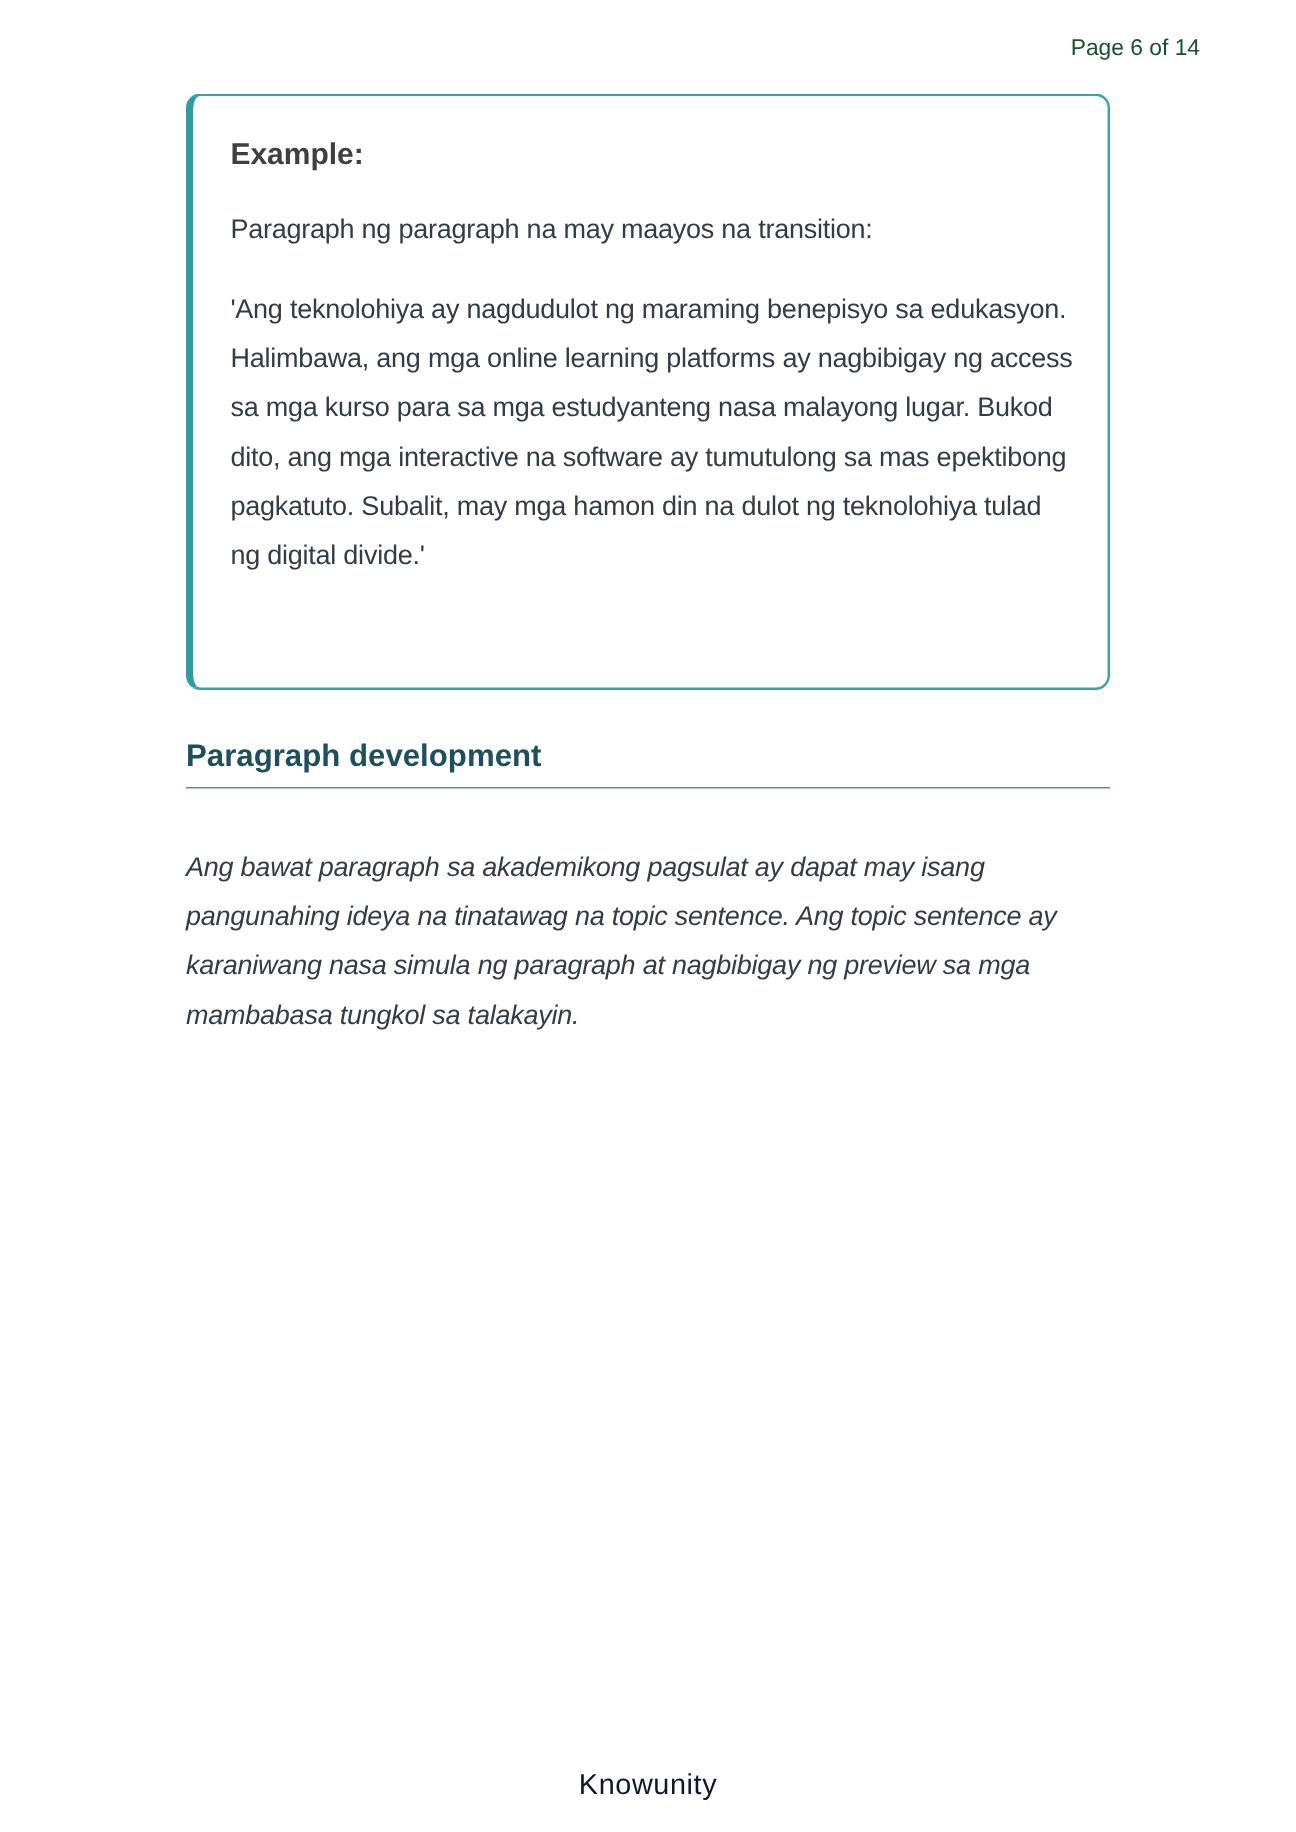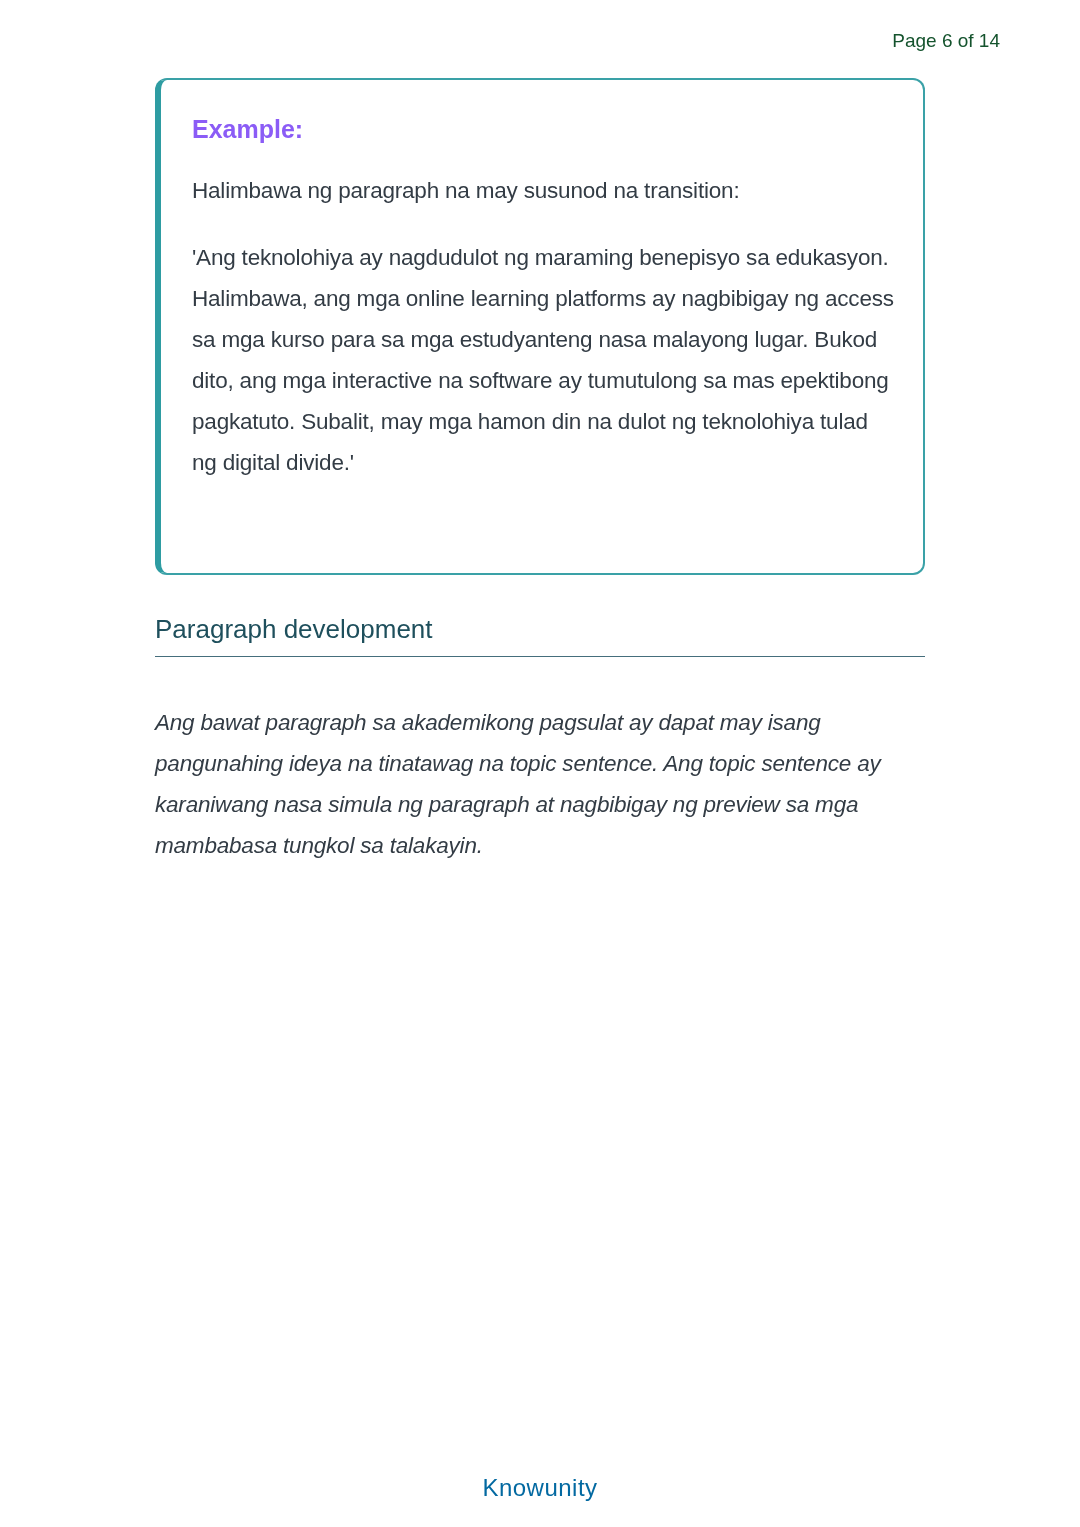--- a/index.html
+++ b/index.html
@@ -35,21 +35,21 @@
     min-height: 497px;
     border: 2px solid #3aa1a7;
     border-left: 6px solid #2e9ca2;
     border-radius: 12px;
     padding: 34px 26px 40px 31px;
   }
   .example-title {
     font-size: 25px;
     font-weight: 700;
     line-height: 30px;
-    color: #8b5cf6;
+    color: #404040;
     margin: 0 0 26px 0;
   }
   .example-intro,
   .example-quote,
   .body-par {
     font-size: 22.5px;
     letter-spacing: -0.2px;
     line-height: 41px;
     margin: 0 0 26px 0;
     color: #333c45;
@@ -57,50 +57,50 @@
   .example-quote {
     margin-bottom: 12px;
   }
   .section-heading-wrap {
     margin-top: 39px;
     border-bottom: 1.5px solid #456e7c;
     padding-bottom: 12px;
   }
   .section-heading {
     font-size: 26px;
-    font-weight: 400;
+    font-weight: 700;
     line-height: 30px;
     color: #1e4f5c;
     margin: 0;
   }
   .body-block {
     margin-top: 45px;
     font-style: italic;
   }
   .footer-brand {
     position: absolute;
     top: 1474px;
     left: 0;
     width: 1080px;
     text-align: center;
     font-size: 24px;
     letter-spacing: 0.5px;
-    color: #0369a1;
+    color: #0f172a;
   }
 </style>
 </head>
 <body>
 
 <div class="page-number">Page 6 of 14</div>
 
 <div class="content">
 
   <div class="example-box">
     <div class="example-title">Example:</div>
-    <p class="example-intro">Halimbawa ng paragraph na may susunod na transition:</p>
+    <p class="example-intro">Paragraph ng paragraph na may maayos na transition:</p>
     <p class="example-quote">'Ang teknolohiya ay nagdudulot ng maraming benepisyo sa edukasyon. Halimbawa, ang mga online learning platforms ay nagbibigay ng access sa mga kurso para sa mga estudyanteng nasa malayong lugar. Bukod dito, ang mga interactive na software ay tumutulong sa mas epektibong pagkatuto. Subalit, may mga hamon din na dulot ng teknolohiya tulad ng digital divide.'</p>
   </div>
 
   <div class="section-heading-wrap">
     <h2 class="section-heading">Paragraph development</h2>
   </div>
 
   <div class="body-block">
     <p class="body-par">Ang bawat paragraph sa akademikong pagsulat ay dapat may isang pangunahing ideya na tinatawag na topic sentence. Ang topic sentence ay karaniwang nasa simula ng paragraph at nagbibigay ng preview sa mga mambabasa tungkol sa talakayin.</p>
   </div>

